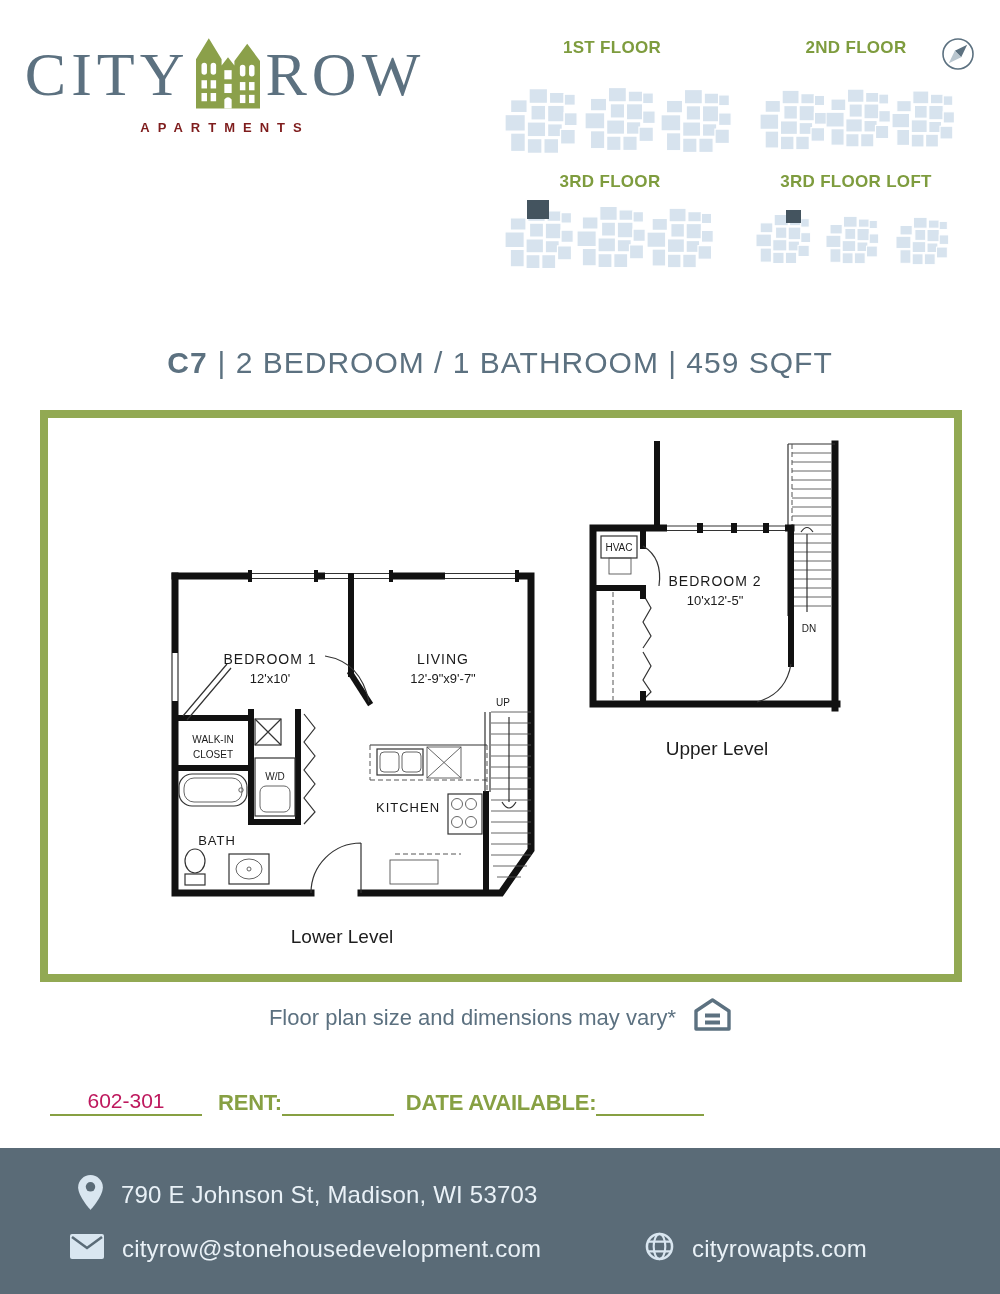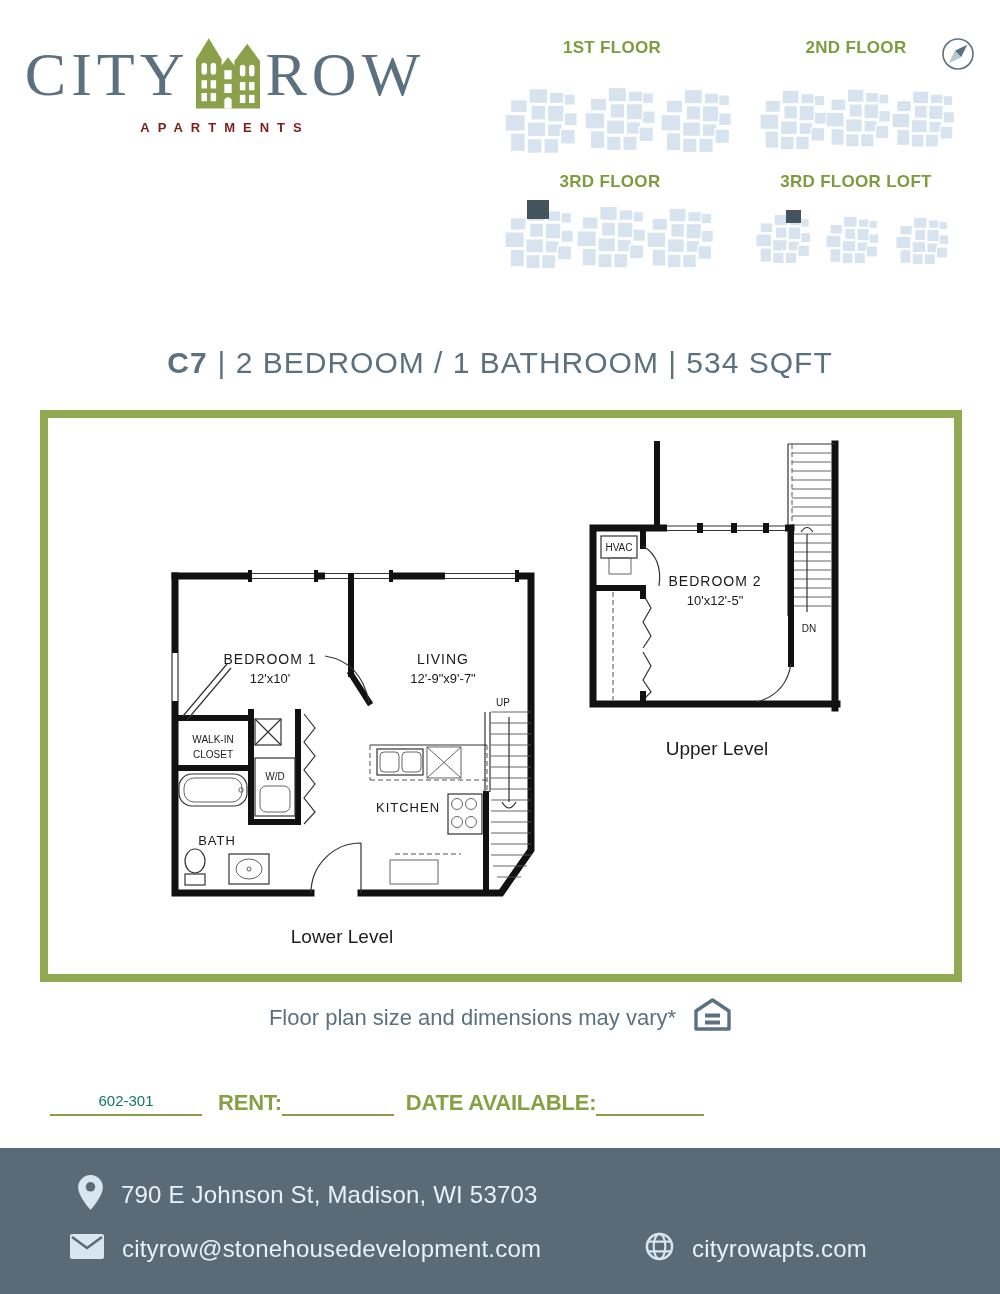--- a/index.html
+++ b/index.html
@@ -40,21 +40,21 @@
   .plan-text { font-family:"Liberation Sans", sans-serif; fill:#1a1a1a; }
 
   
   .disclaimer { position:absolute; left:0; top:998px; width:1000px; display:flex;
                 align-items:center; justify-content:center; gap:18px;
                 font-size:22px; color:#5c7180; }
 
   
   .form-row { position:absolute; left:50px; top:1086px; width:905px; display:flex; align-items:flex-end; }
   .form-label { font-size:22px; font-weight:700; color:#87a043; letter-spacing:-0.2px; white-space:nowrap; }
-  .form-line { border-bottom:2px solid #87a043; text-align:center; font-size:15px; color:#0f766e;
+  .form-line { border-bottom:2px solid #87a043; text-align:center; font-size:21px; color:#be185d;
                height:30px; line-height:30px; }
   .line-apt  { width:152px; margin-right:16px; }
   .line-rent { width:112px; margin-right:12px; }
   .line-date { width:108px; }
 
   
   .footer { position:absolute; left:0; top:1148px; width:1000px; height:146px; background:#5a6b77; }
   .contact { position:absolute; display:flex; align-items:center; gap:18px;
              color:#e9f1f7; font-size:24px; letter-spacing:0.2px; }
   .c-addr  { left:78px;  top:1172px; height:46px; }
@@ -152,21 +152,21 @@
   </svg>
 
   <svg class="map-svg" style="left:752px; top:208px;" width="204" height="64">
     <use href="#unit-cluster" x="4" y="2" width="56" height="58"></use>
     <use href="#unit-cluster" x="74" y="4" width="54" height="56"></use>
     <use href="#unit-cluster" x="144" y="6" width="54" height="54"></use>
     <rect x="34" y="2" width="15" height="13" fill="#44545f"></rect>
   </svg>
 
   <div class="plan-title">
-    <span class="code">C7</span><span>| 2 BEDROOM / 1 BATHROOM | 534 SQFT</span>
+    <span class="code">C7</span><span>| 2 BEDROOM / 1 BATHROOM | 459 SQFT</span>
   </div>
 
   <div class="plan-box"></div>
 
   <svg class="plan-svg" style="left:165px; top:562px;" width="378" height="345" viewBox="0 0 378 345">
 
     <path class="w7" d="M10 14 H366 V288 L336 331 H196"></path>
     <path class="w7" d="M146 331 H10 V14"></path>
 
     <g>

